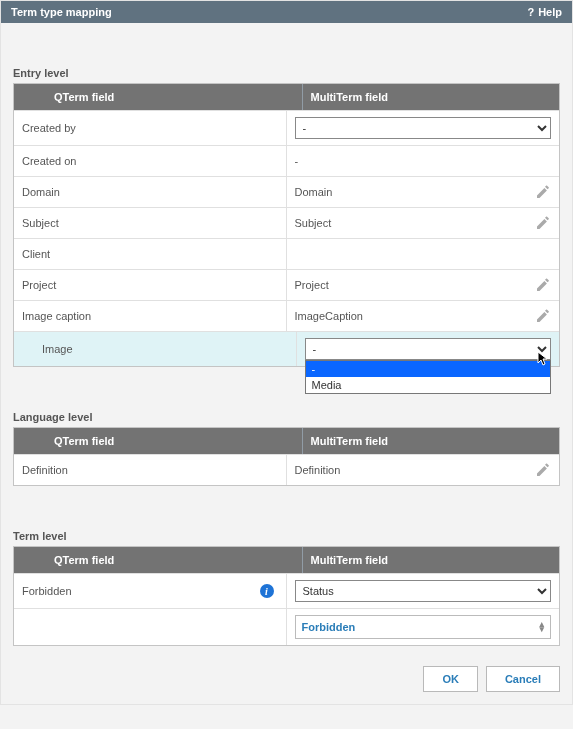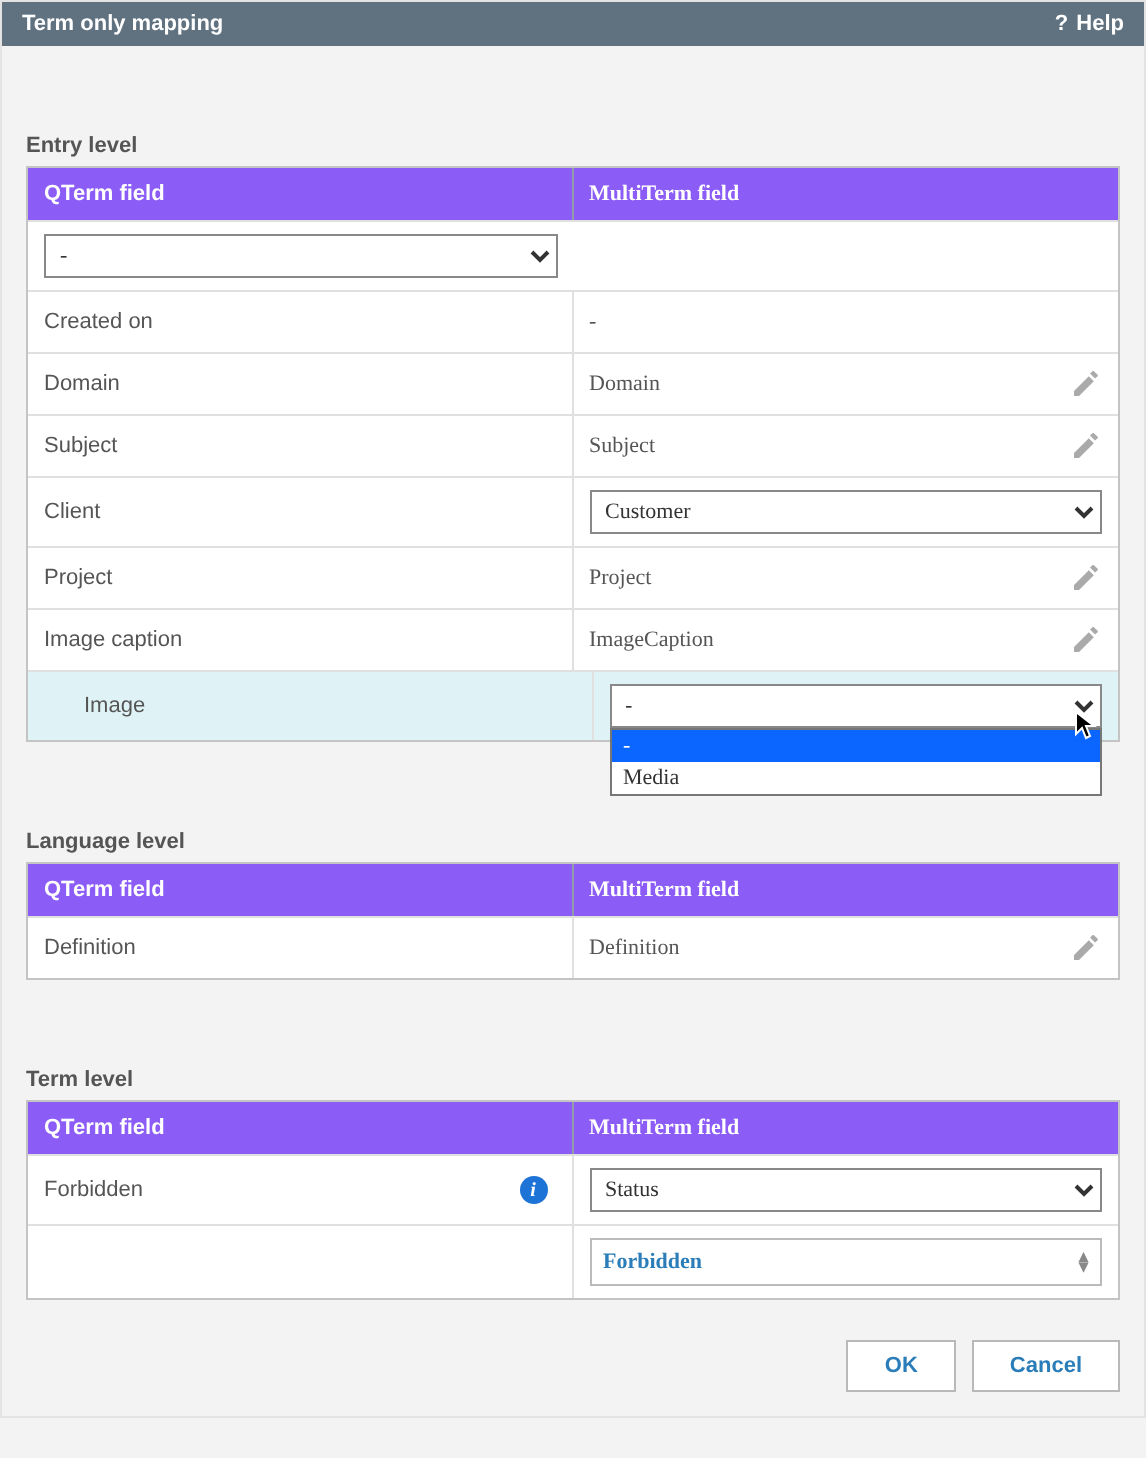--- a/index.html
+++ b/index.html
@@ -43,31 +43,32 @@
     padding: 8px 12px 4px 12px;
     color: #555;
     margin-top: 36px;
   }
   .grid {
     margin: 0 12px 8px 12px;
     border: 1px solid #c4c4c4;
   }
   .grid-head {
     display: flex;
-    background: #8b5cf6;
+    background: #737373;
     color: #fff;
     font-weight: bold;
+    padding-left: 32px;
   }
   .grid-head > div {
     padding: 7px 8px;
     border-right: 1px solid #919ca6;
   }
   .grid-head > div:last-child { border-right: none; }
   .col-left { width: 50%; }
-  .col-right { width: 50%; font-family: Liberation Serif, serif; }
+  .col-right { width: 50%; }
   .grid-row {
     display: flex;
     background: #fff;
     border-top: 1px solid #e0e0e0;
   }
   .grid-row:first-of-type { border-top: none; }
   .grid-row.highlight { background: #dff3f6; padding-left: 20px; }
   .cell {
     padding: 6px 8px;
     display: flex;
@@ -172,36 +173,37 @@
     color: #2a7db8;
     cursor: pointer;
   }
 </style>
 </head>
 <body>
 
 <div class="dialog">
 
   <div class="titlebar">
-    <span>Term only mapping</span>
+    <span>Term type mapping</span>
     <span class="help">
       <span class="help-icon"></span>
       <span>Help</span>
     </span>
   </div>
 
 
   <div class="section-label">Entry level</div>
   <div class="grid">
     <div class="grid-head">
       <div class="col-left">QTerm field</div>
       <div class="col-right">MultiTerm field</div>
     </div>
 
     <div class="grid-row">
+      <div class="cell col-left">Created by</div>
       <div class="cell col-right">
         <select class="mapsel">
           <option>-</option>
         </select>
       </div>
     </div>
 
     <div class="grid-row">
       <div class="cell col-left">Created on</div>
       <div class="cell col-right">
@@ -228,25 +230,20 @@
         <span class="pencil">
           <svg viewBox="0 0 16 16">
               <path fill="currentColor" d="M2 11.5V14h2.5l7.4-7.4-2.5-2.5L2 11.5zM13.7 4.3c.3-.3.3-.7 0-1l-1.6-1.6c-.3-.3-.7-.3-1 0L10 2.8l2.5 2.5 1.2-1z"></path>
             </svg>
         </span>
       </div>
     </div>
 
     <div class="grid-row">
       <div class="cell col-left">Client</div>
-      <div class="cell col-right">
-        <select class="mapsel">
-          <option>Customer</option>
-        </select>
-      </div>
     </div>
 
     <div class="grid-row">
       <div class="cell col-left">Project</div>
       <div class="cell col-right">
         <span class="val-text">Project</span>
         <span class="pencil">
           <svg viewBox="0 0 16 16">
               <path fill="currentColor" d="M2 11.5V14h2.5l7.4-7.4-2.5-2.5L2 11.5zM13.7 4.3c.3-.3.3-.7 0-1l-1.6-1.6c-.3-.3-.7-.3-1 0L10 2.8l2.5 2.5 1.2-1z"></path>
             </svg>

